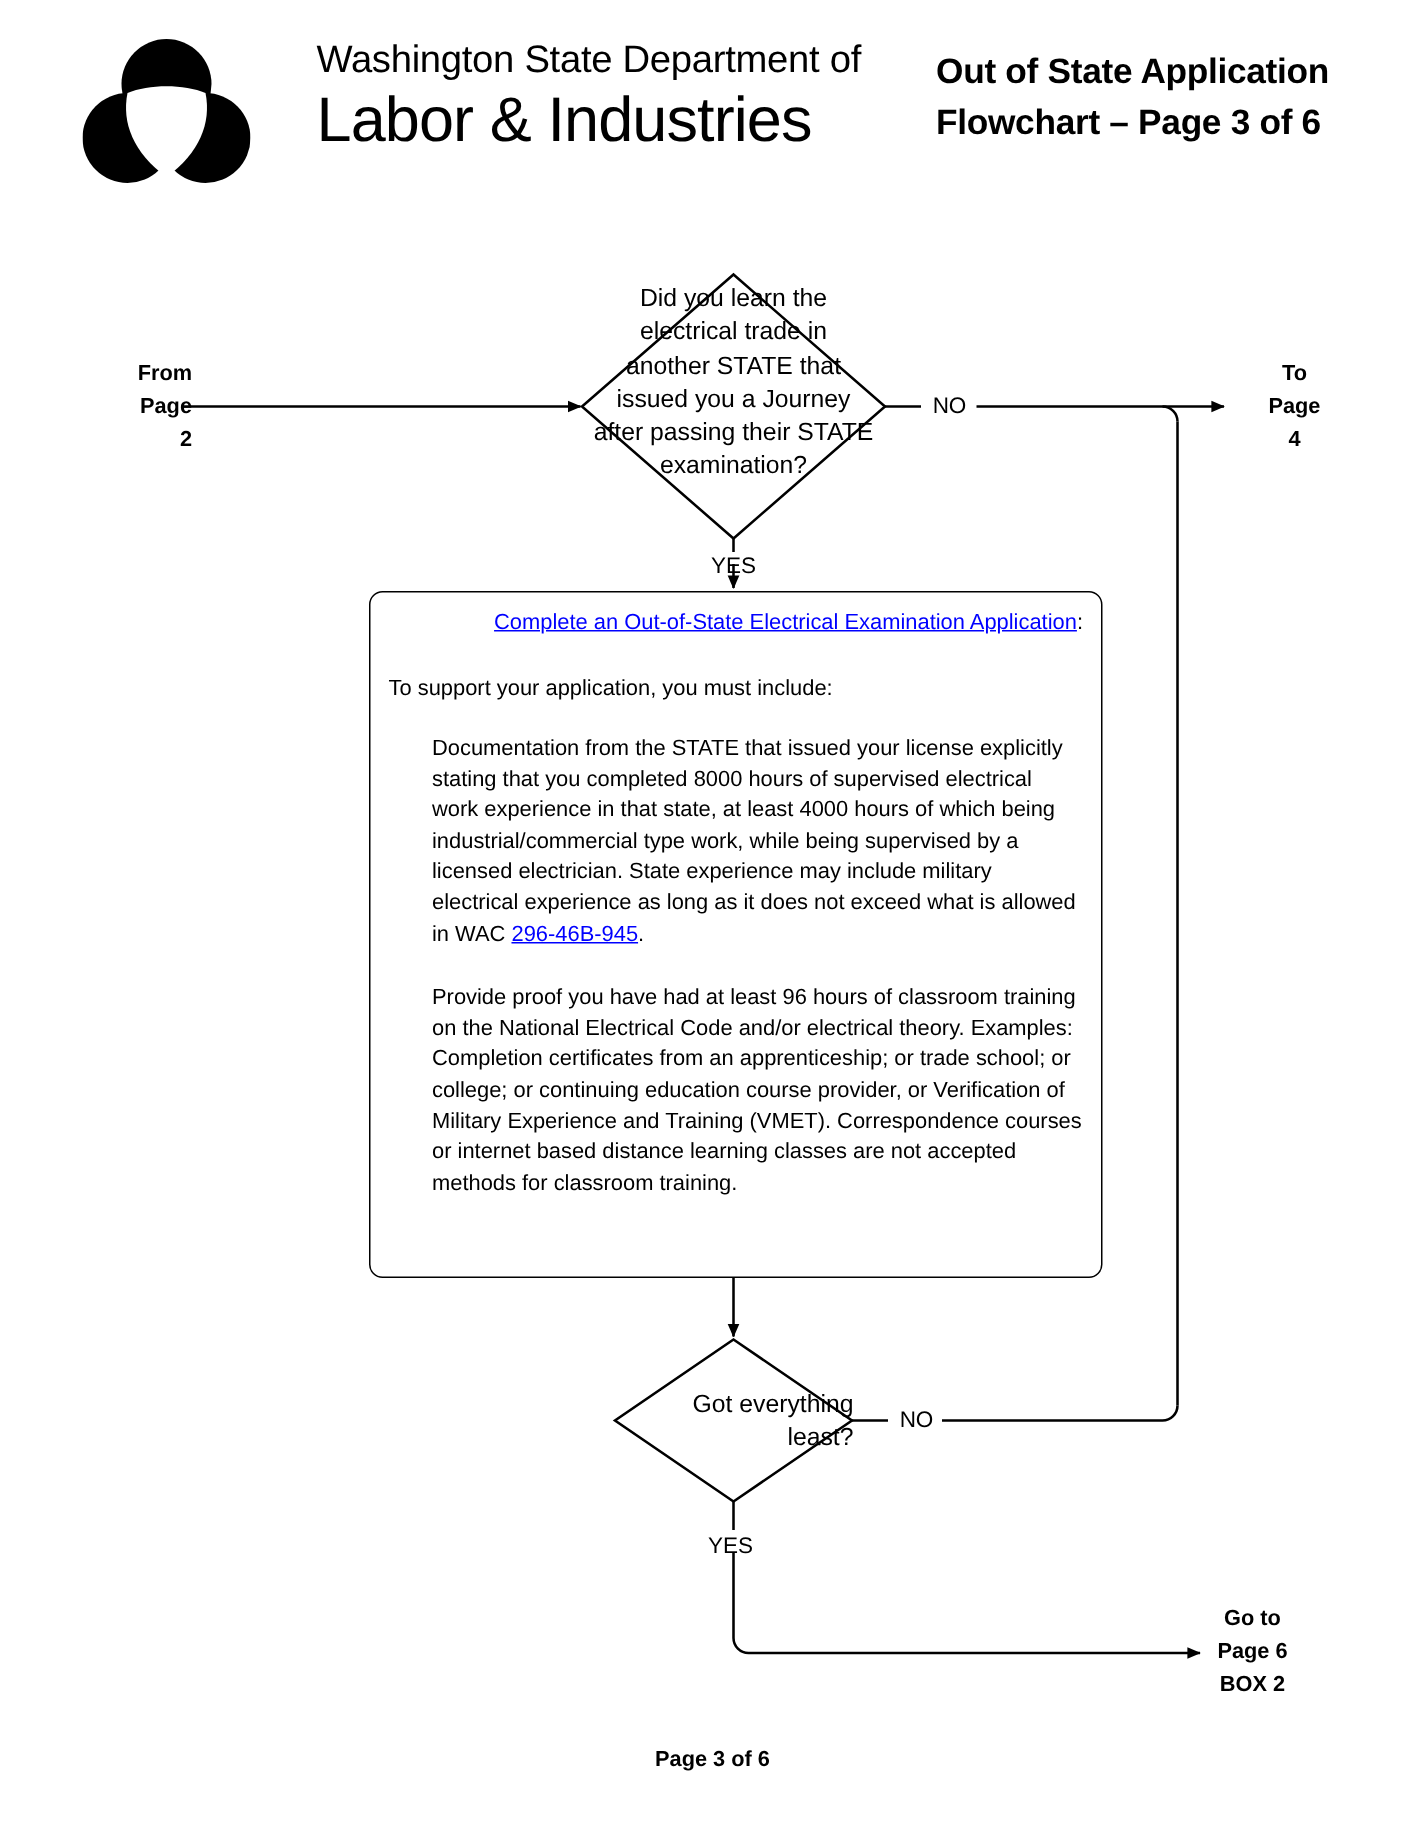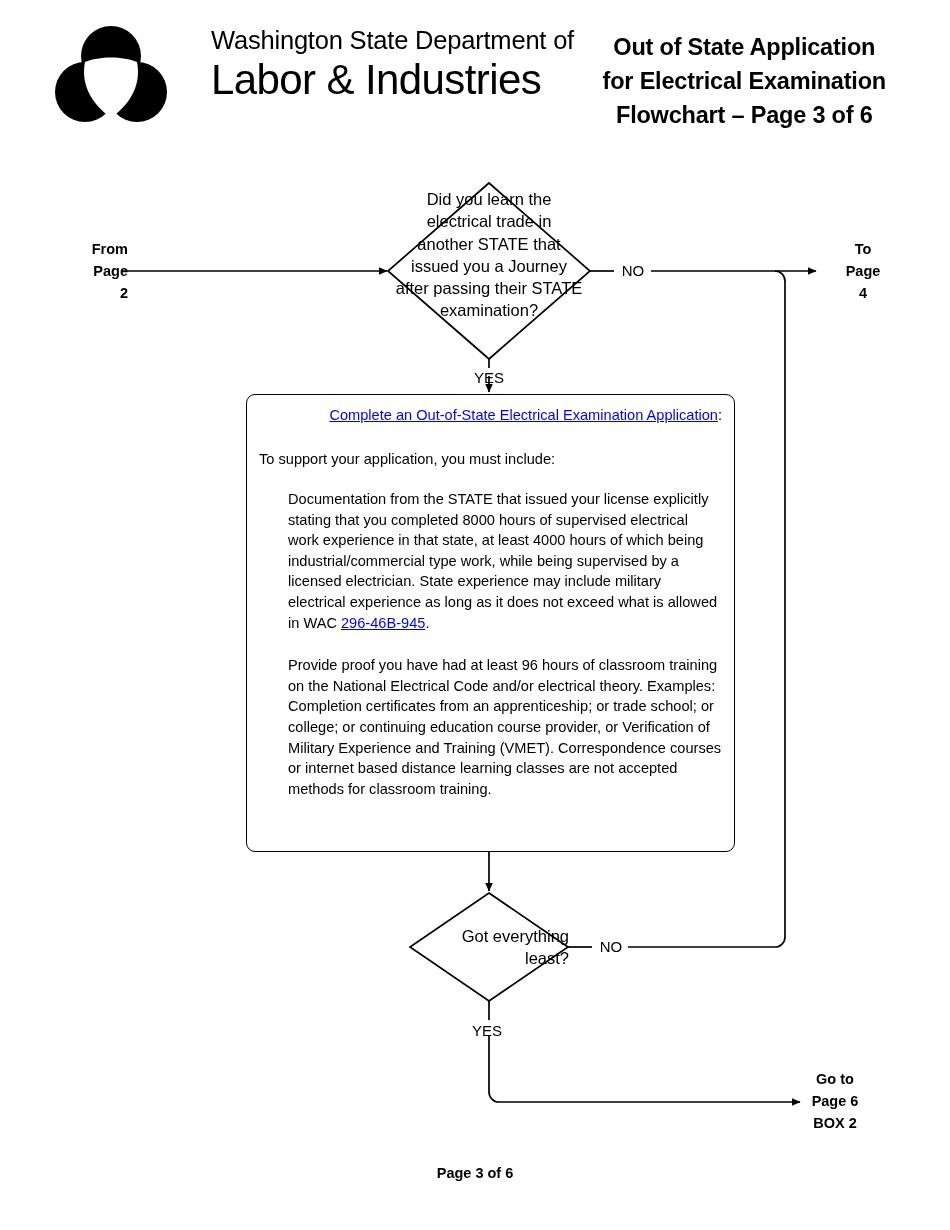--- a/index.html
+++ b/index.html
@@ -52,21 +52,21 @@
     line-height: 50px;
     letter-spacing: -0.6px;
     white-space: nowrap;
     margin-top: -2px;
   }
 
   #doc-title {
     position: absolute;
     right: 64px;
     top: 30px;
-    text-align: center;
+    text-align: left;
     font-weight: bold;
     font-size: 23.5px;
     line-height: 34px;
     letter-spacing: -0.2px;
     white-space: nowrap;
     margin-left: 11px;
   }
 
   
   #flow-svg {
@@ -164,21 +164,20 @@
       <path d="M56 92 C 34 76 26 56 30 36 C 44 30 68 30 82 36 C 86 56 78 76 56 92 Z" fill="#ffffff"></path>
     </svg>
     <div id="logo-text">
       <div class="logo-line1">Washington State Department of</div>
       <div class="logo-line2">Labor &amp; Industries</div>
     </div>
   </div>
 
   <div id="doc-title">
     <div>Out of State Application</div>
-    <div>for Electrical Examination</div>
     <div>Flowchart – Page 3 of 6</div>
   </div>
 
   <svg id="flow-svg" viewBox="0 0 950 1230">
     <defs>
       <marker id="arrowhead" markerWidth="9" markerHeight="9" refX="8.4" refY="4.5" orient="auto" markerUnits="userSpaceOnUse">
         <path d="M0,0.6 L9,4.5 L0,8.4 Z" fill="#000000"></path>
       </marker>
       <marker id="arrowhead-down" markerWidth="9" markerHeight="9" refX="8.4" refY="4.5" orient="auto" markerUnits="userSpaceOnUse">
         <path d="M0,0.6 L9,4.5 L0,8.4 Z" fill="#000000"></path>

